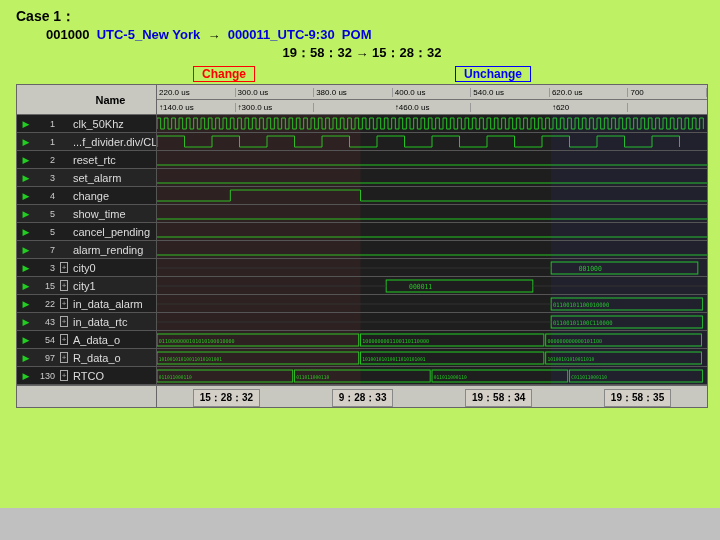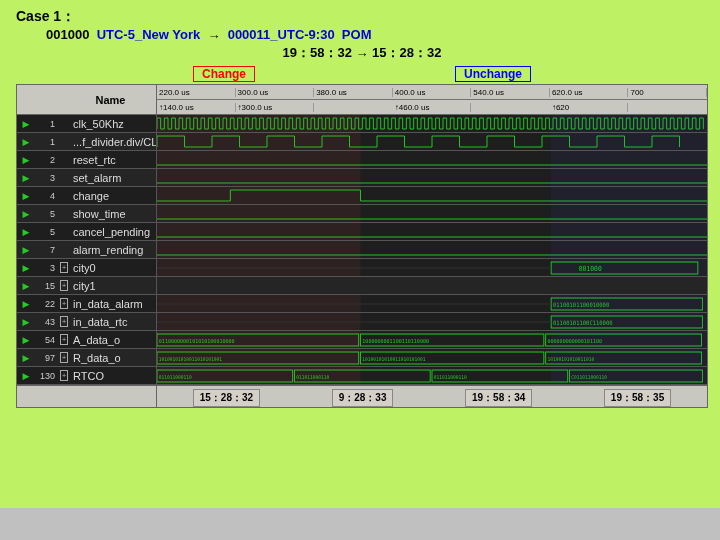--- a/index.html
+++ b/index.html
@@ -334,20 +334,31 @@
   </svg>
     </div>
   </div>
         <div class="signal-row">
     <div class="sig-eye" style="cursor:pointer;">▶</div>
     <div class="sig-num">15</div>
     <div class="sig-exp">
       <span style="border:1px solid #aaa;padding:0 1px;font-size:8px;cursor:pointer;">+</span>
     </div>
     <div class="sig-name-cell" title="city1">city1</div>
+    <div class="sig-wave-cell">
+      <svg xmlns="http://www.w3.org/2000/svg" viewBox="0 0 600 18" preserveAspectRatio="none" style="width:100%;height:18px;">
+    <rect width="600" height="18" fill="#1e1e1e"></rect>
+    <rect x="250" y="3" width="160" height="12" fill="none" stroke="#22cc22" stroke-width="1"></rect>
+    <text x="275" y="12" font-size="7" fill="#22cc22" font-family="monospace">000011</text>
+    <rect x="0" y="0" width="222" height="18" fill="rgba(255,80,80,0.07)"></rect>
+    <rect x="430" y="0" width="170" height="18" fill="rgba(80,80,255,0.07)"></rect>
+    <line x1="0" y1="9" x2="250" y2="9" stroke="#333" stroke-width="1"></line>
+    <line x1="410" y1="9" x2="600" y2="9" stroke="#333" stroke-width="1"></line>
+  </svg>
+    </div>
   </div>
         <div class="signal-row">
     <div class="sig-eye" style="cursor:pointer;">▶</div>
     <div class="sig-num">22</div>
     <div class="sig-exp">
       <span style="border:1px solid #aaa;padding:0 1px;font-size:8px;cursor:pointer;">+</span>
     </div>
     <div class="sig-name-cell" title="in_data_alarm">in_data_alarm</div>
     <div class="sig-wave-cell">
       <svg xmlns="http://www.w3.org/2000/svg" viewBox="0 0 600 18" preserveAspectRatio="none" style="width:100%;height:18px;">

